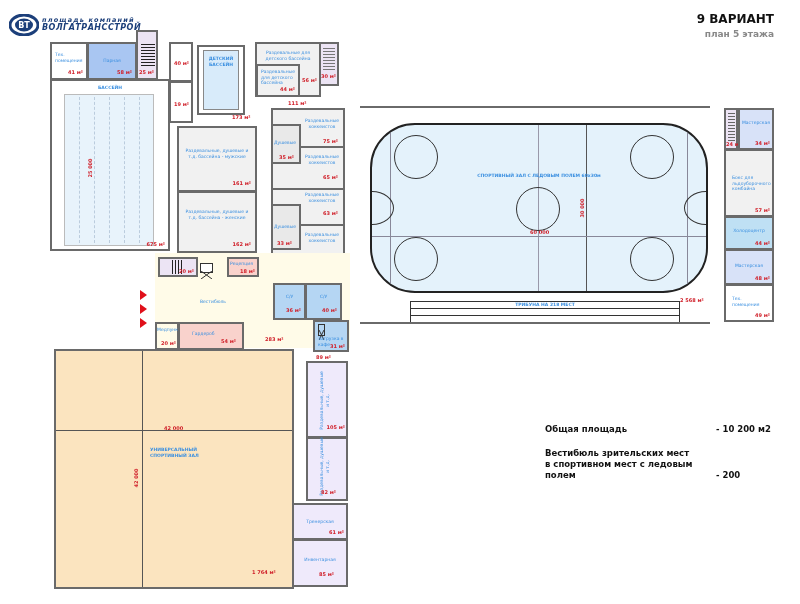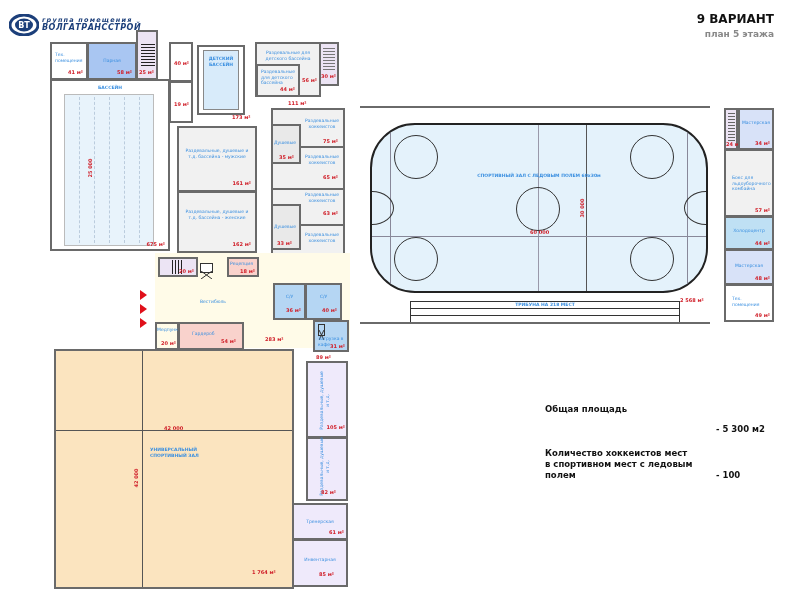--- a/index.html
+++ b/index.html
@@ -20,21 +20,21 @@
 </style>
 </head>
 <body>
 
 <div>
   <svg class="abs" style="left:9px;top:14px" width="30" height="22">
     <ellipse cx="15" cy="11" rx="14" ry="10" fill="none" stroke="#1c3f7a" stroke-width="3"></ellipse>
     <ellipse cx="15" cy="11" rx="9" ry="6.5" fill="#1c3f7a"></ellipse>
     <text x="15" y="14" text-anchor="middle" font-size="8" font-weight="bold" fill="#fff" font-family="DejaVu Sans, sans-serif">ВТ</text>
   </svg>
-  <div class="logo-text1">группа помещения</div>
+  <div class="logo-text1">площадь компаний</div>
   <div class="logo-text2">ВОЛГАТРАНССТРОЙ</div>
 </div>
 <div class="title">9 ВАРИАНТ</div>
 <div class="subtitle">план 5 этажа</div>
 
 <div class="room" style="left:50px;top:42px;width:38px;height:38px;background:#fff">
   <div class="lbl" style="left:3px;top:8px;width:32px">Тех. помещения</div>
   <div class="area" style="right:3px;bottom:3px">41 м²</div>
 </div>
 <div class="room" style="left:87px;top:42px;width:50px;height:38px;background:#a9c6f2">
@@ -235,18 +235,18 @@
 </div>
 <div class="room" style="left:292px;top:503px;width:56px;height:37px;background:#efeafb">
   <div class="lbl lblc" style="left:0;right:0;top:14px">Тренерская</div>
   <div class="area" style="right:2px;bottom:3px">61 м²</div>
 </div>
 <div class="room" style="left:292px;top:539px;width:56px;height:48px;background:#efeafb">
   <div class="lbl lblc" style="left:0;right:0;top:16px">Инвентарная</div>
   <div class="area" style="right:12px;bottom:8px">85 м²</div>
 </div>
 
-<div class="stats" style="left:545px;top:404px">Общая площадь</div>
-<div class="stats" style="left:716px;top:424px">- 5 300 м2</div>
-<div class="stats" style="left:545px;top:448px">Количество хоккеистов мест</div>
+<div class="stats" style="left:545px;top:424px">Общая площадь</div>
+<div class="stats" style="left:716px;top:424px">- 10 200 м2</div>
+<div class="stats" style="left:545px;top:448px">Вестибюль зрительских мест</div>
 <div class="stats" style="left:545px;top:459px">в спортивном мест с ледовым</div>
 <div class="stats" style="left:545px;top:470px">полем</div>
-<div class="stats" style="left:716px;top:470px">- 100</div>
+<div class="stats" style="left:716px;top:470px">- 200</div>
 
 </body></html>

